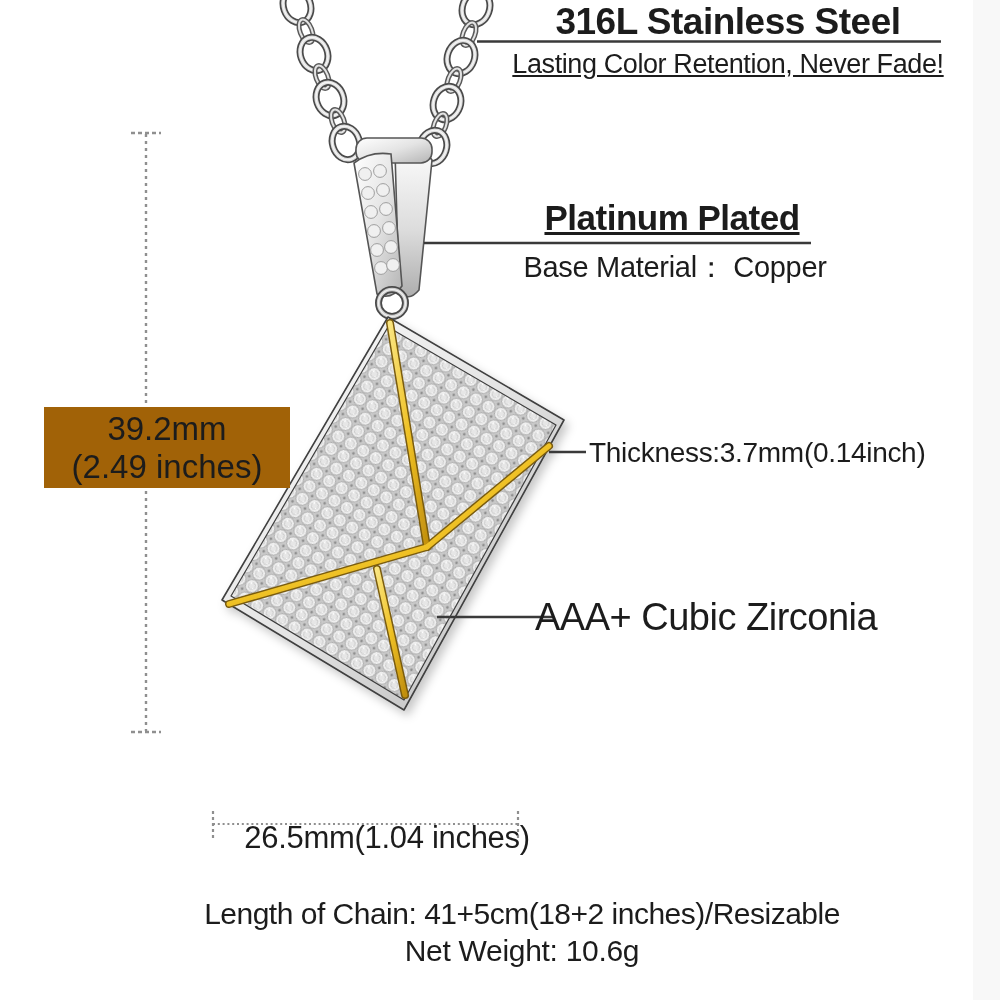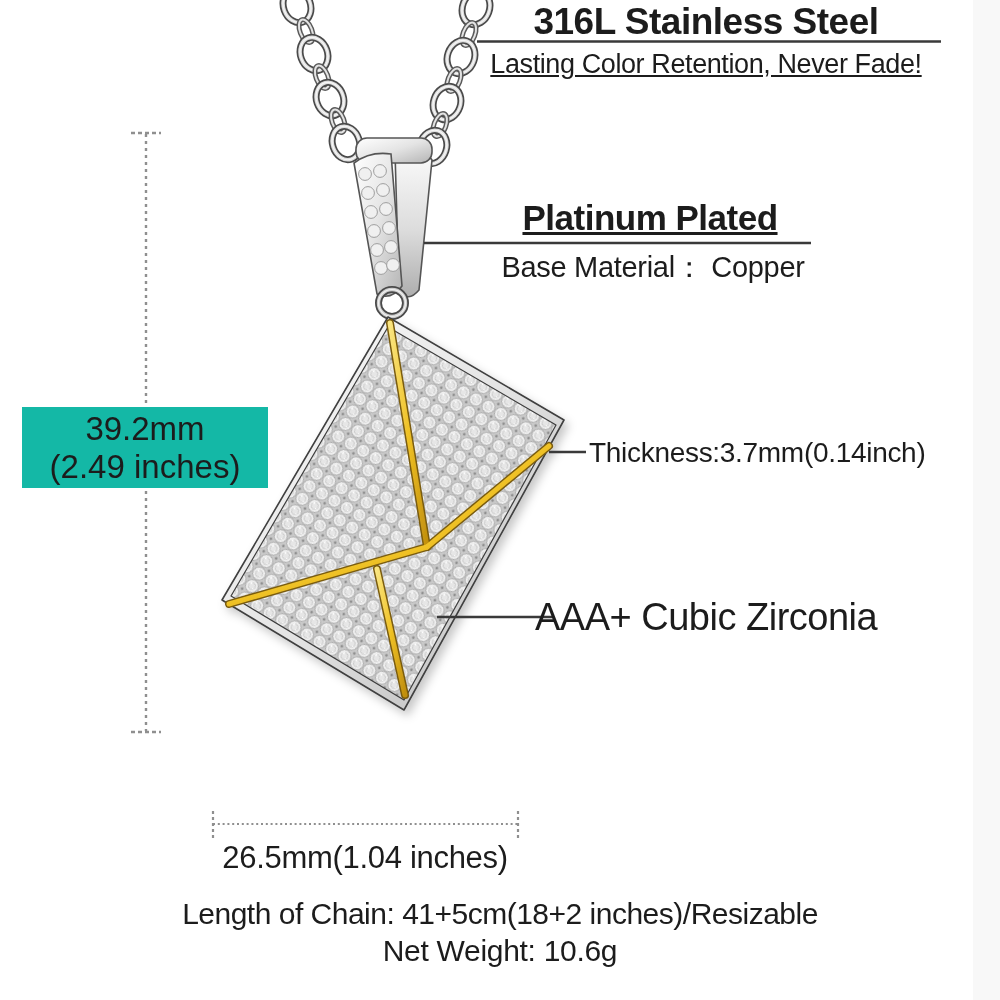--- a/index.html
+++ b/index.html
@@ -1,31 +1,31 @@
 <!DOCTYPE html>
 <html><head>
 <meta charset="utf-8">
 <style>
   html,body{margin:0;padding:0;background:#ffffff;}
   .canvas{
     position:relative;width:1000px;height:1000px;background:#ffffff;overflow:hidden;
     font-family:"Liberation Sans",sans-serif;color:#1c1c1c;
   }
   .abs{position:absolute;}
-  .ctr{text-align:center;}
+  .ctr{text-align:center;margin-left:22px;}
   .edge-band{position:absolute;right:0;top:0;width:27px;height:1000px;background:#f8f8f8;}
   svg.art{position:absolute;left:0;top:0;}
   .t-316-title{left:466px;top:1px;width:480px;font-size:37px;font-weight:700;letter-spacing:-0.5px;}
   .t-316-sub{left:462px;top:49px;width:488px;font-size:27px;letter-spacing:-0.4px;text-decoration:underline;}
   .t-plat-title{left:450px;top:198px;width:400px;font-size:35px;font-weight:700;letter-spacing:-0.5px;text-decoration:underline;}
   .t-plat-sub{left:453px;top:248px;width:400px;font-size:29px;letter-spacing:-0.3px;}
   .t-thick{left:589px;top:437px;font-size:28px;letter-spacing:-0.3px;white-space:nowrap;}
   .t-cz{left:535px;top:596px;font-size:38px;letter-spacing:-0.5px;white-space:nowrap;}
-  .t-height{left:22px;top:407px;width:246px;font-size:33px;line-height:1.14;background:#14b8a6;padding:3px 0;}
-  .t-width{left:214px;top:840px;width:302px;font-size:31px;letter-spacing:-0.3px;white-space:nowrap;}
+  .t-height{left:22px;top:407px;width:246px;font-size:33px;line-height:1.14;background:#a16207;padding:3px 0;}
+  .t-width{left:214px;top:820px;width:302px;font-size:31px;letter-spacing:-0.3px;white-space:nowrap;}
   .t-chain{left:0;top:897px;width:1000px;font-size:30px;letter-spacing:-0.5px;}
   .t-weight{left:0;top:934px;width:1000px;font-size:30px;letter-spacing:-0.3px;}
 </style>
 </head>
 <body>
 
 <div class="canvas">
 
   <svg class="art" width="1000" height="1000" viewBox="0 0 1000 1000">
     <defs>

